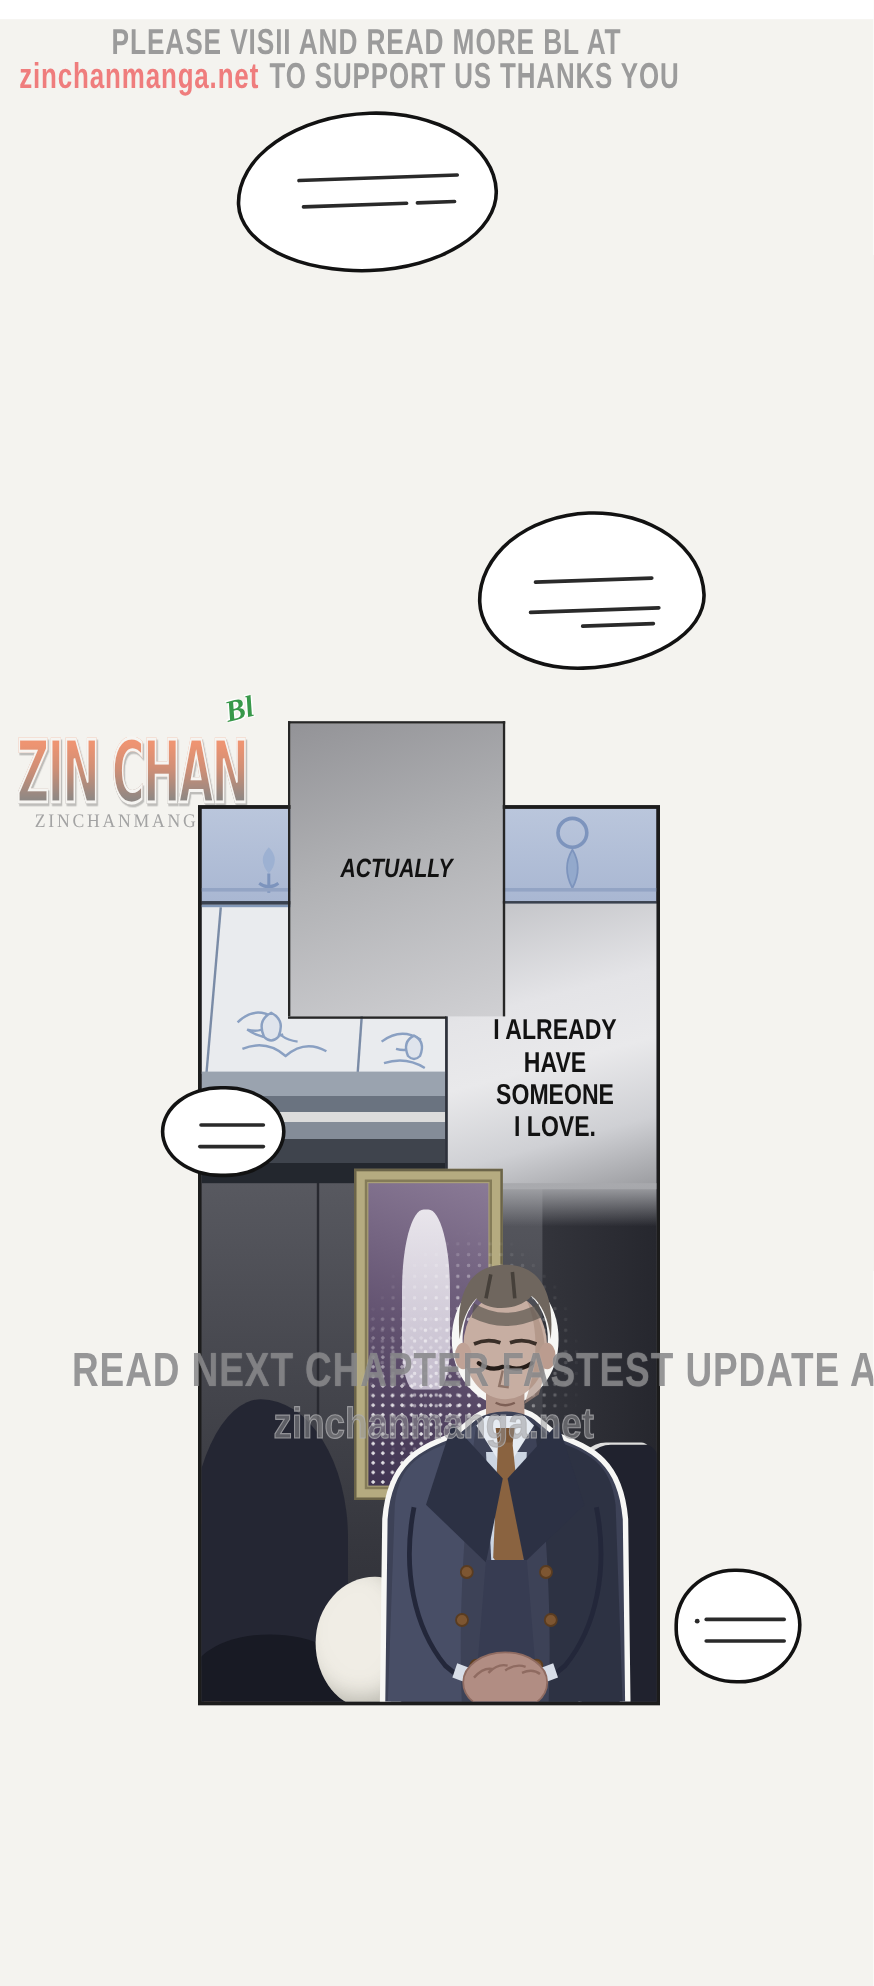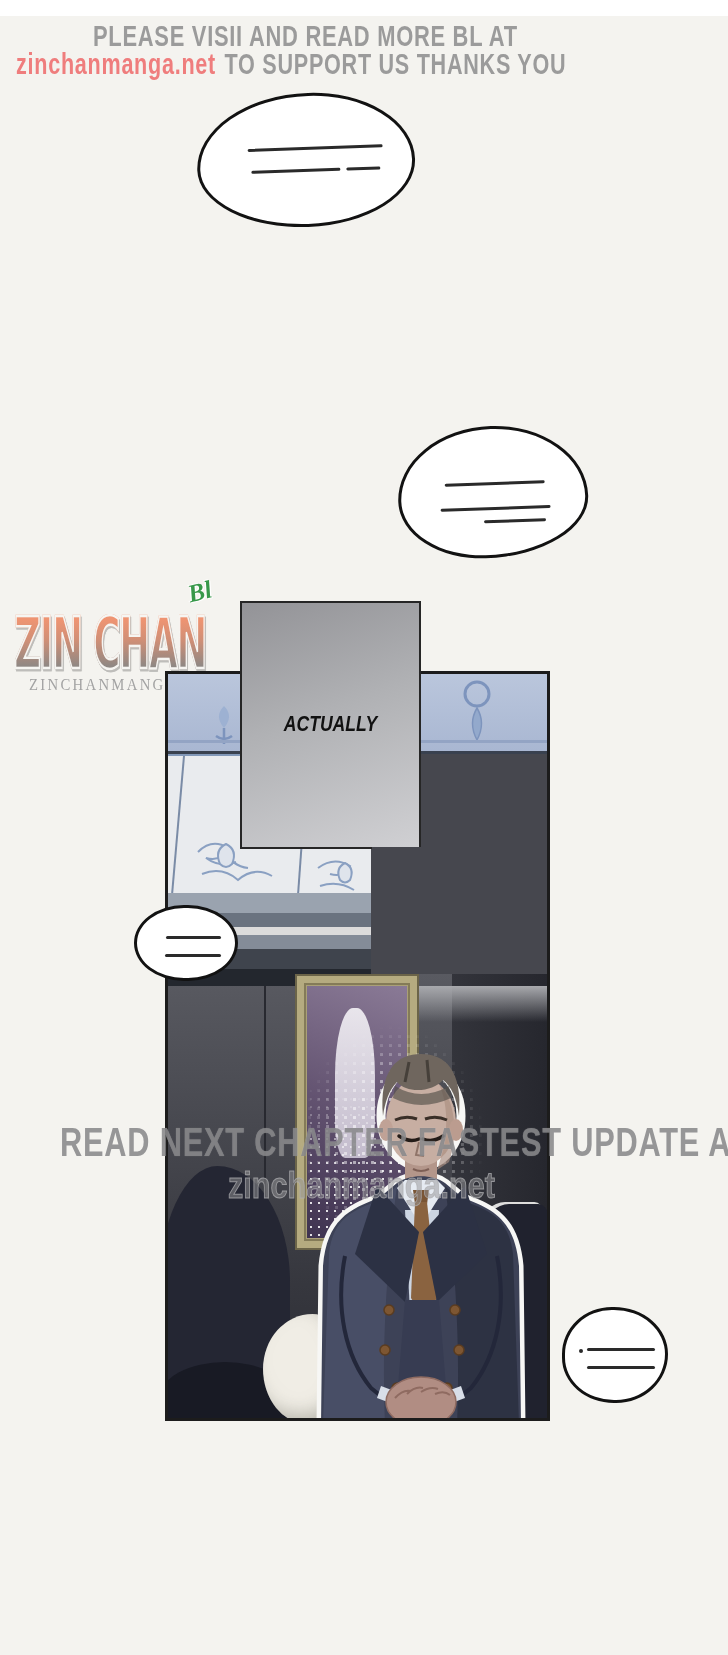--- a/index.html
+++ b/index.html
@@ -158,20 +158,28 @@
           <path d="M152,130 q18,-6 34,4"></path>
         </g>
         <g fill="#dfe4ec" stroke="#8aa0c2" stroke-width="2">
           <path d="M52,108 q-6,-14 6,-20 q12,6 6,20 q-6,6 -12,0 Z"></path>
           <path d="M172,124 q-5,-12 5,-17 q10,5 5,17 q-5,5 -10,0 Z"></path>
         </g>
       </svg>
     </div>
     <div class="abs bands"></div>
 
+    <div class="abs rectB">
+      <div class="cond confession">
+        <div>I ALREADY</div>
+        <div>HAVE</div>
+        <div>SOMEONE</div>
+        <div>I LOVE.</div>
+      </div>
+    </div>
     <div class="abs rectB-fade"></div>
 
     <div class="abs portrait">
       <div class="painting">
         <div class="figure"></div>
         <div class="paint-dots"></div>
       </div>
     </div>
 
     <div class="abs ledge"></div>

